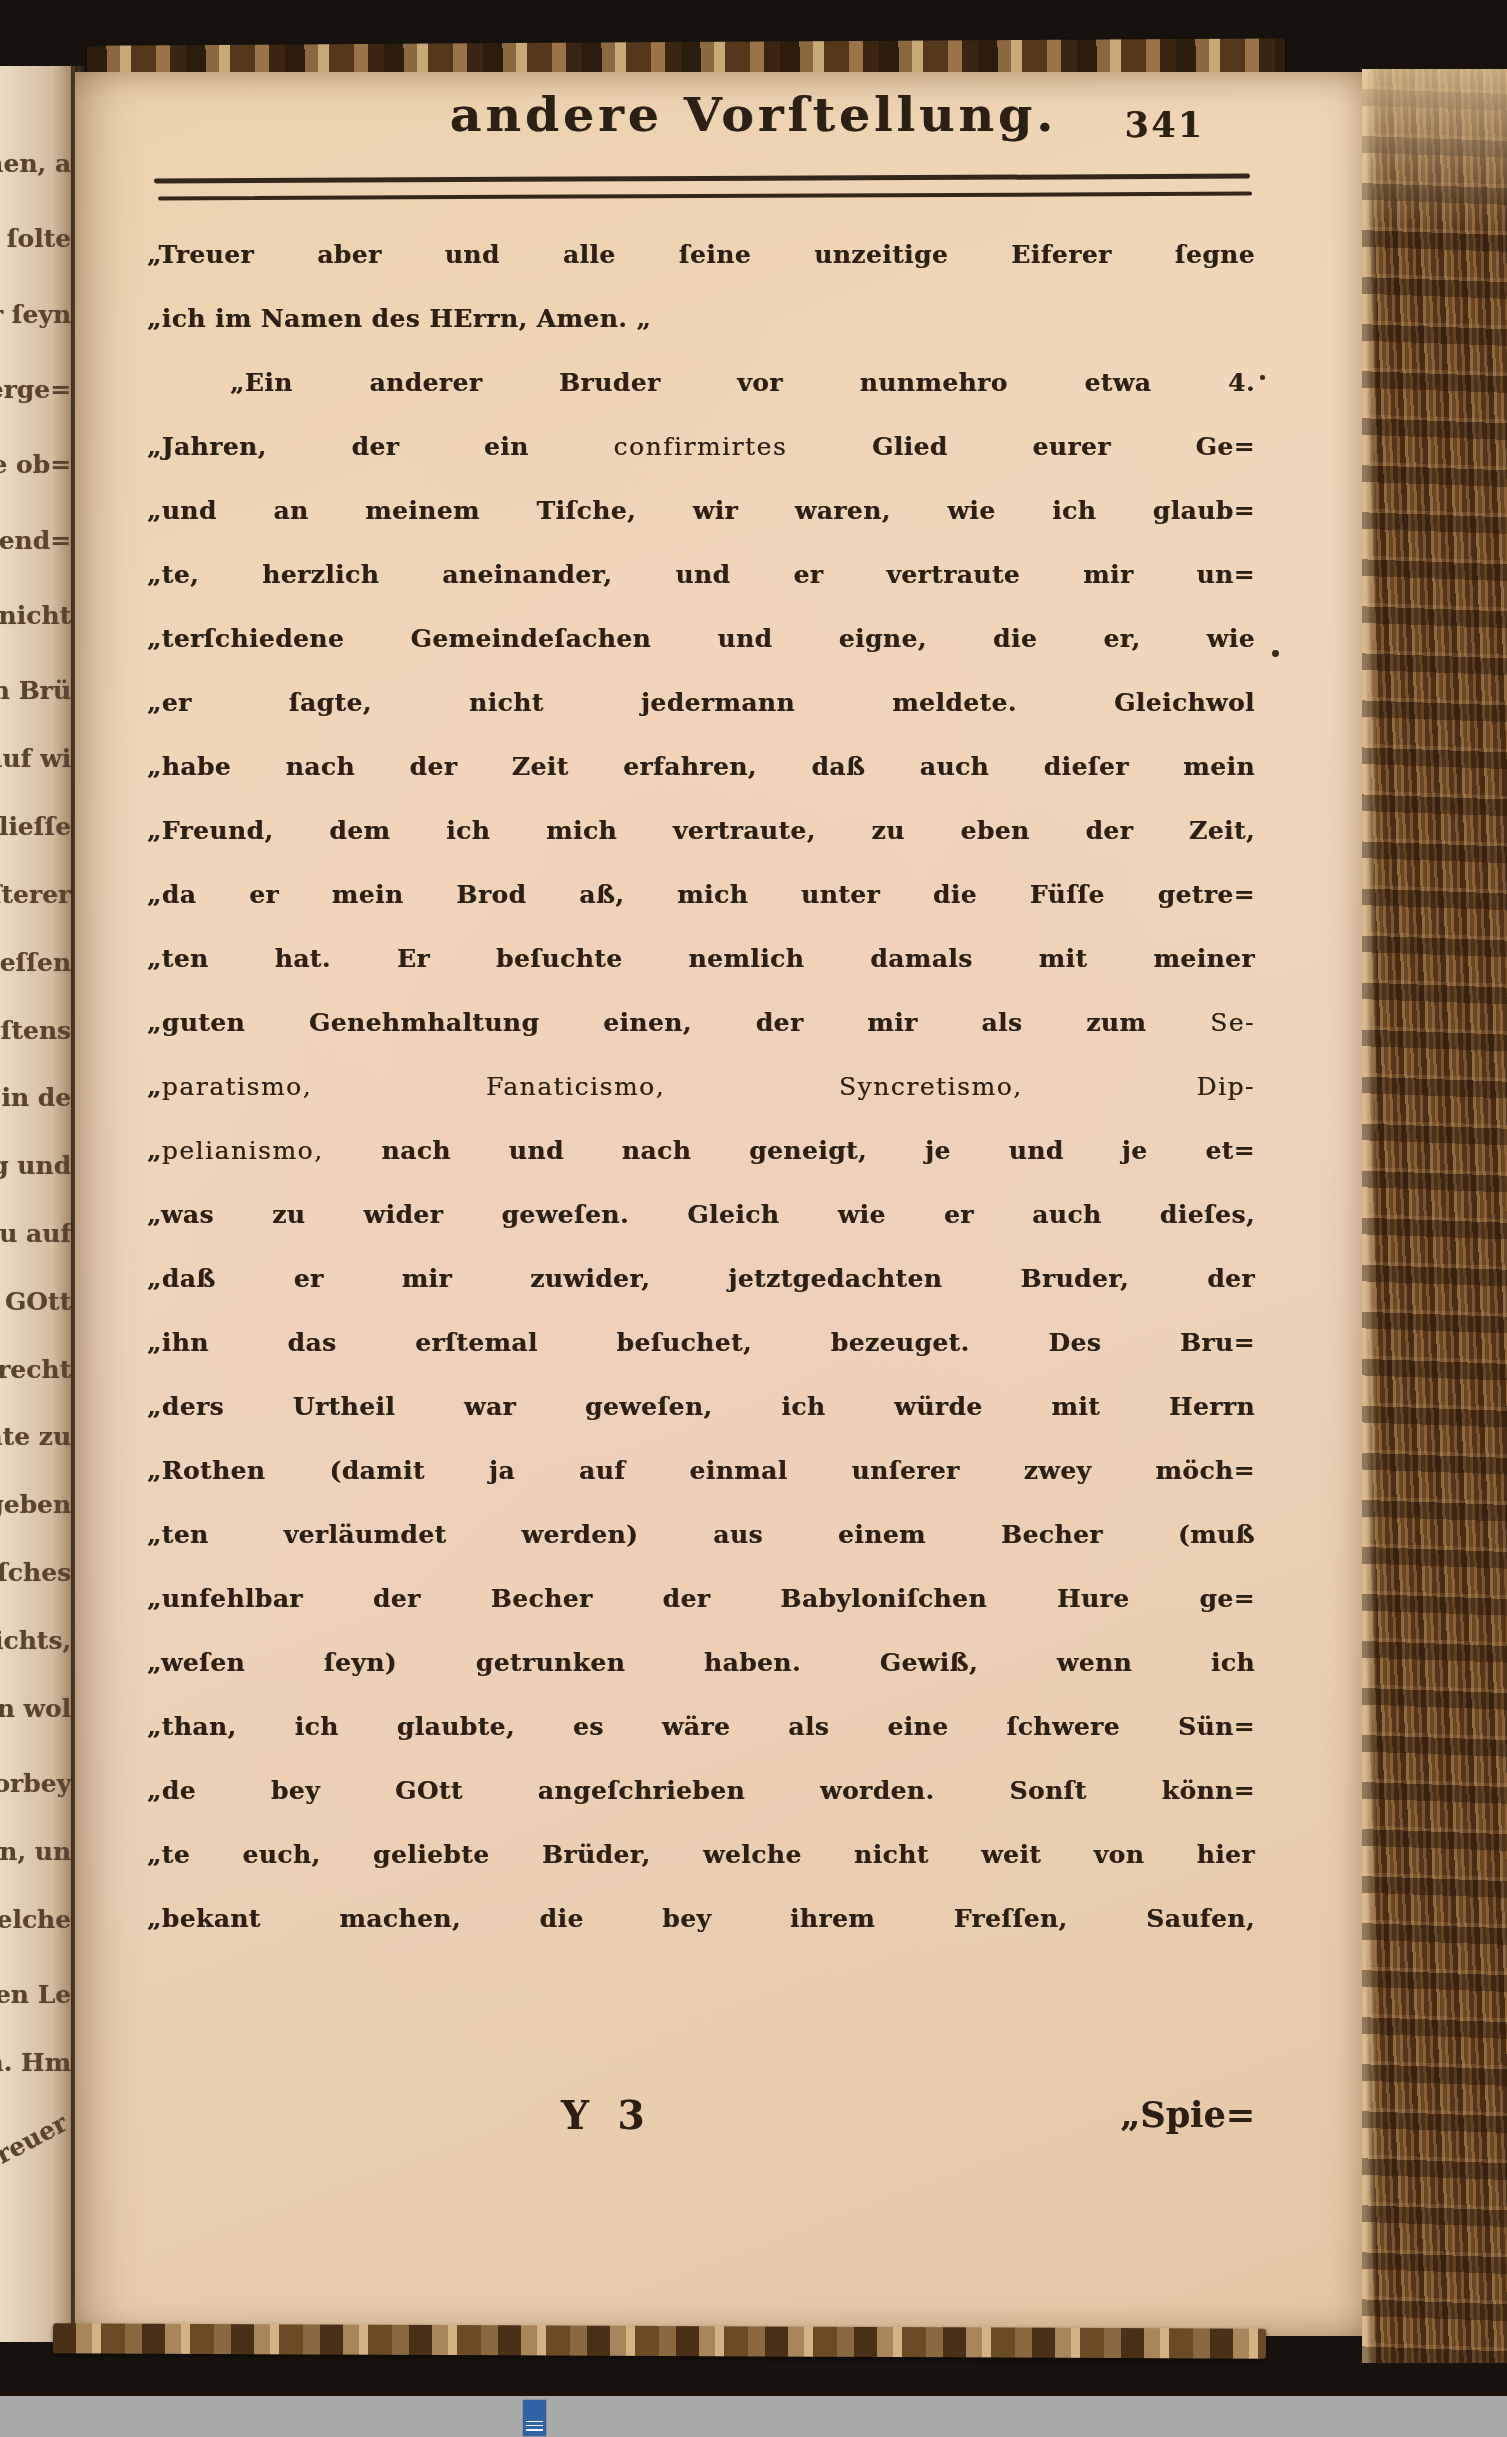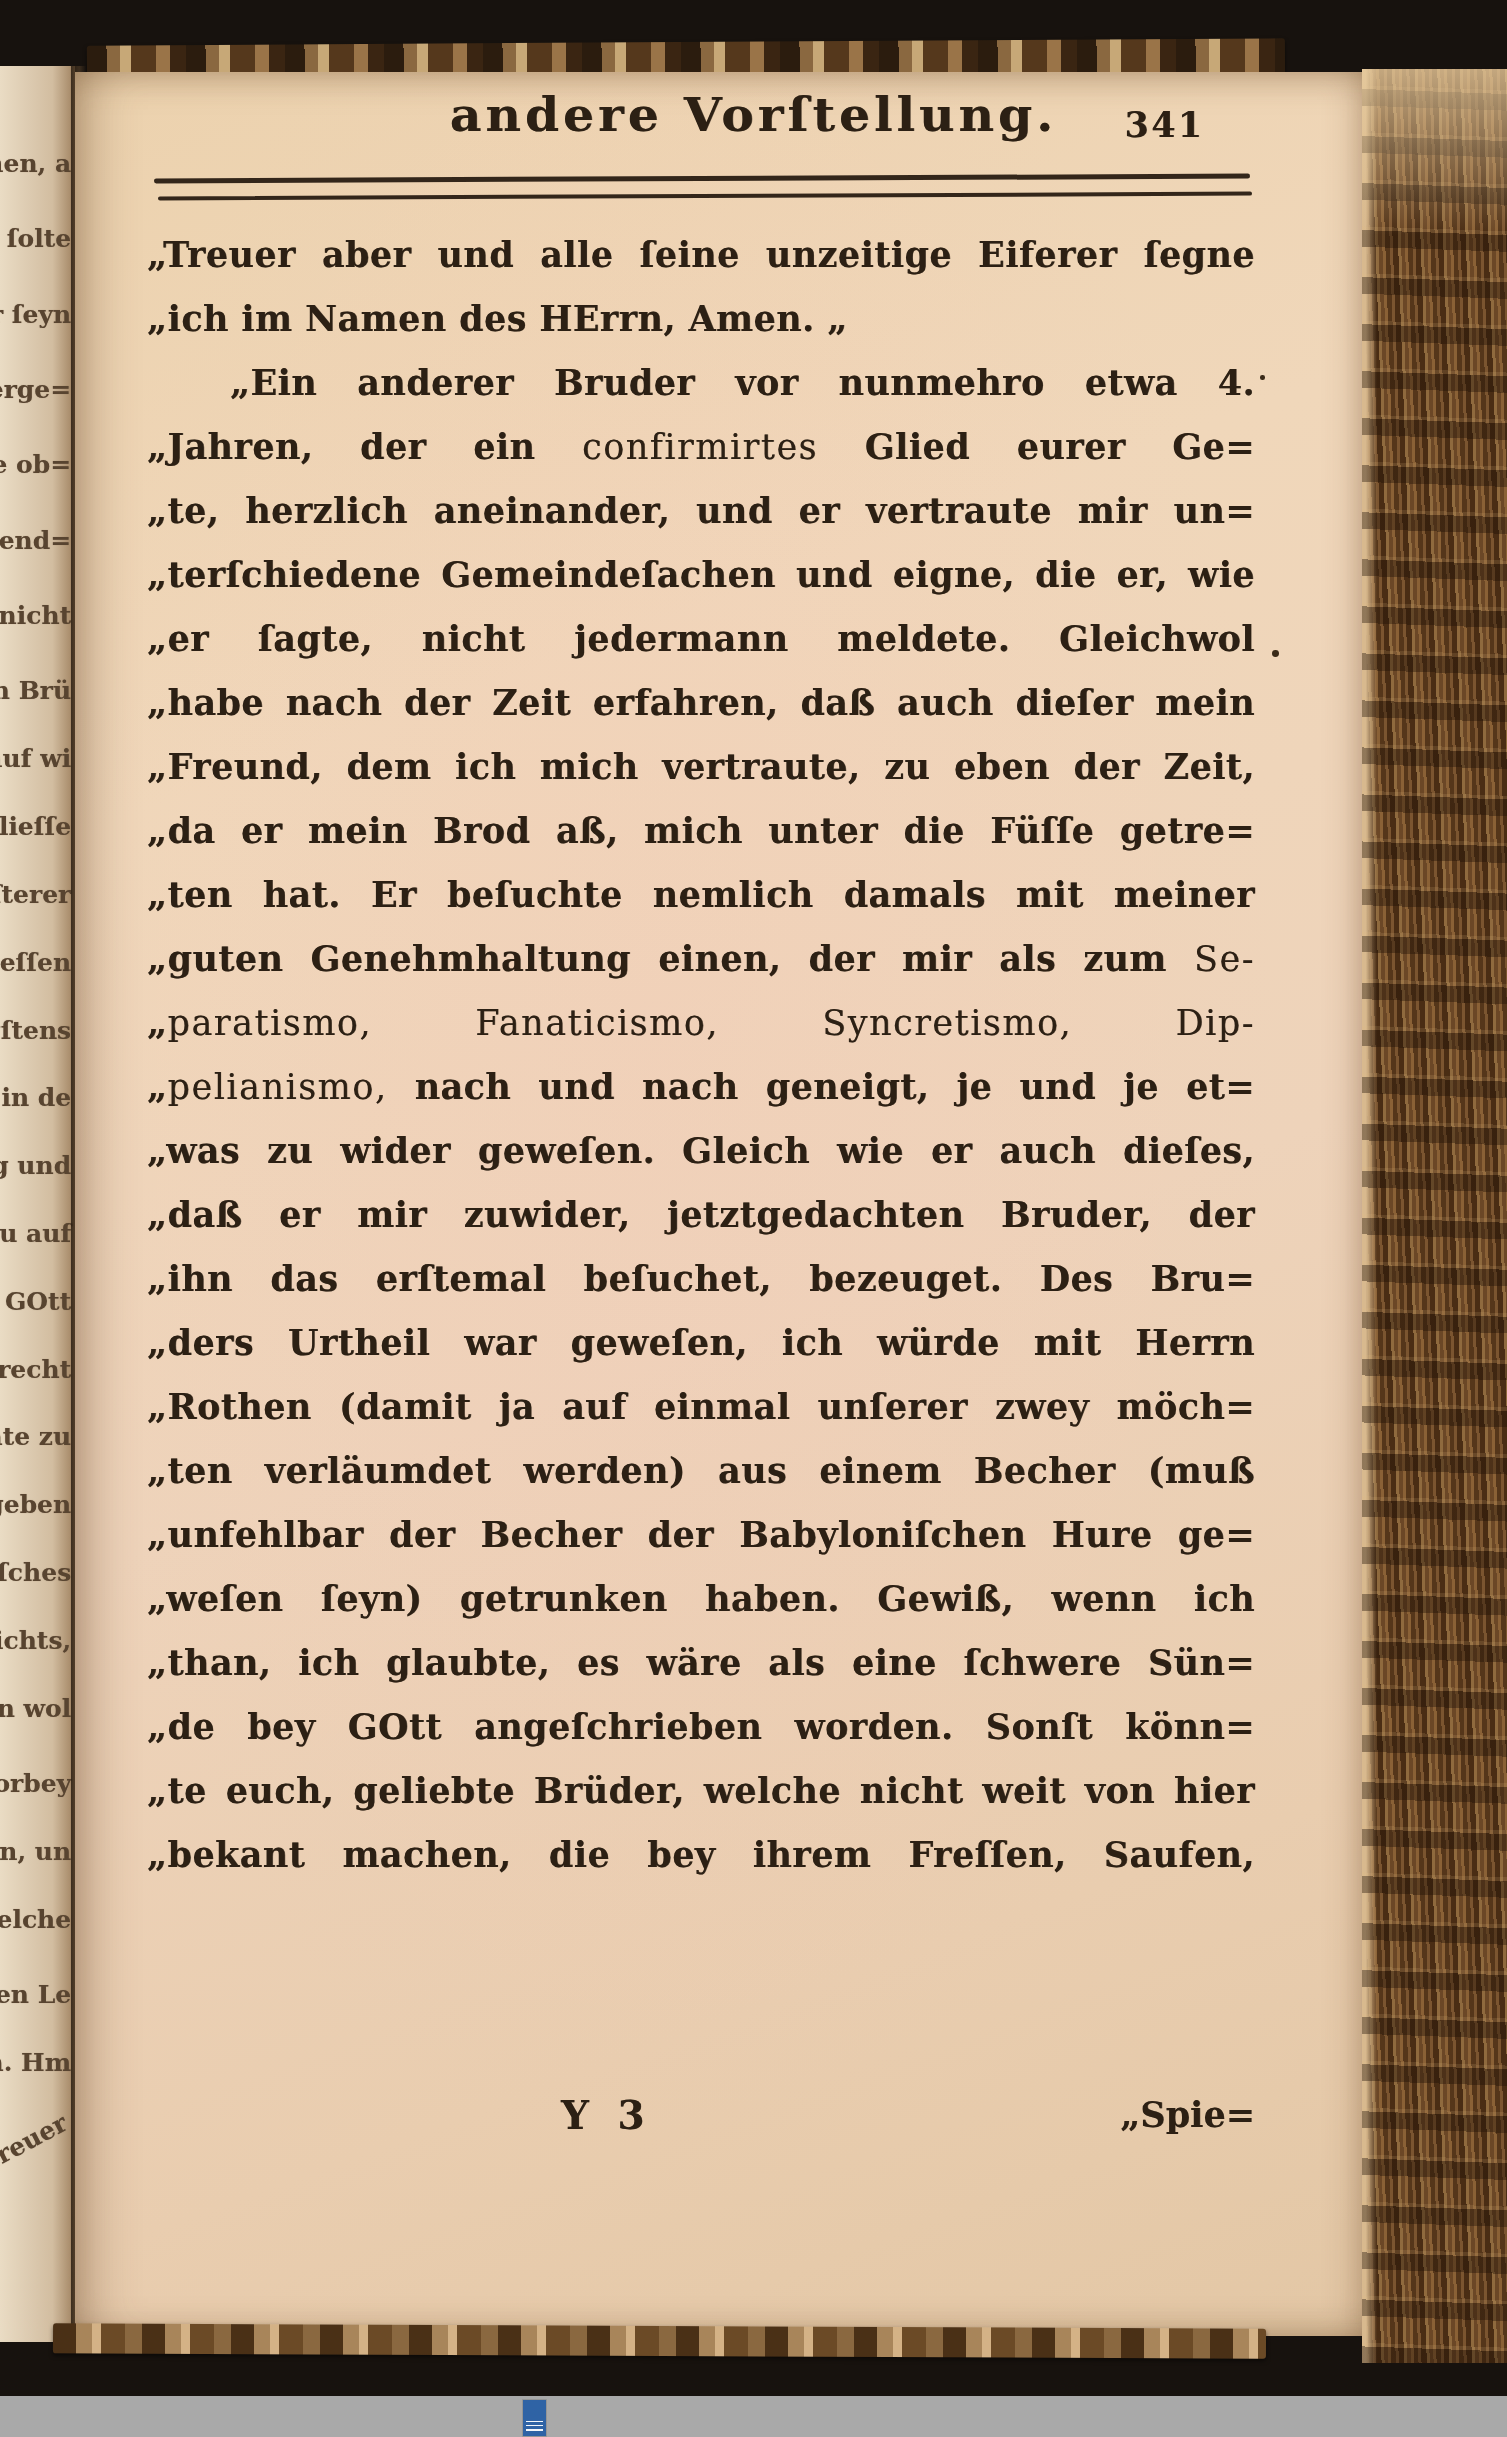--- a/index.html
+++ b/index.html
@@ -47,21 +47,21 @@
     font-weight:bold;font-size:47px;letter-spacing:3.8px;transform:scaleX(1.04);}
   .page-number{position:absolute;left:1108px;top:104px;width:113px;text-align:center;
     font-weight:bold;font-size:35px;letter-spacing:2.3px;}
 
   .rule{position:absolute;background:#33261a;border-radius:2.3px;transform:rotate(-0.25deg);}
   .rule.r1{left:154px;top:176px;width:1096px;height:5.3px;}
   .rule.r2{left:158px;top:194px;width:1094px;height:3.8px;}
 
   .body-text{position:absolute;left:147px;top:223px;width:1108px;}
   .bline{height:64px;line-height:64px;white-space:nowrap;
-    font-weight:bold;font-size:35px;letter-spacing:0.4px;
+    font-weight:bold;font-size:25px;letter-spacing:0.4px;
     text-align:justify;text-align-last:justify;white-space:normal;
     overflow:visible;height:64px;}
   .bline.nojust{text-align-last:left;}
   .bline .antiqua{font-weight:400;letter-spacing:1.5px;}
 
   .footer-row{position:absolute;left:147px;top:2081px;width:1108px;height:68px;line-height:68px;}
   .signature{position:absolute;left:399px;width:121px;text-align:center;
     font-weight:bold;font-size:39px;letter-spacing:7.5px;}
   .catchword{position:absolute;right:0;font-weight:bold;font-size:35px;}
 
@@ -135,20 +135,21 @@
   <div class="page-number ink">341</div>
 
   <div class="rule r1"></div>
   <div class="rule r2"></div>
 
   <div class="body-text ink">
       <div class="bline"><span class="fraktur">„Treuer aber und alle ſeine unzeitige Eiferer ſegne</span></div>
       <div class="bline nojust"><span class="fraktur">„ich im Namen des HErrn, Amen. „</span></div>
       <div class="bline" style="padding-left: 83px;"><span class="fraktur">„Ein anderer Bruder vor nunmehro etwa 4.</span></div>
       <div class="bline"><span class="fraktur">„Jahren, der ein </span><span class="antiqua">confirmirtes</span><span class="fraktur"> Glied eurer Ge=</span></div>
+      <div class="bline"><span class="fraktur">„und an meinem Tiſche, wir waren, wie ich glaub=</span></div>
       <div class="bline"><span class="fraktur">„te, herzlich aneinander, und er vertraute mir un=</span></div>
       <div class="bline"><span class="fraktur">„terſchiedene Gemeindeſachen und eigne, die er, wie</span></div>
       <div class="bline"><span class="fraktur">„er ſagte, nicht jedermann meldete.  Gleichwol</span></div>
       <div class="bline"><span class="fraktur">„habe nach der Zeit erfahren, daß auch dieſer mein</span></div>
       <div class="bline"><span class="fraktur">„Freund, dem ich mich vertraute, zu eben der Zeit,</span></div>
       <div class="bline"><span class="fraktur">„da er mein Brod aß, mich unter die Füſſe getre=</span></div>
       <div class="bline"><span class="fraktur">„ten hat.  Er beſuchte nemlich damals mit meiner</span></div>
       <div class="bline"><span class="fraktur">„guten Genehmhaltung einen, der mir als zum </span><span class="antiqua">Se-</span></div>
       <div class="bline"><span class="fraktur">„</span><span class="antiqua">paratismo, Fanaticismo, Syncretismo, Dip-</span></div>
       <div class="bline"><span class="fraktur">„</span><span class="antiqua">pelianismo,</span><span class="fraktur"> nach und nach geneigt, je und je et=</span></div>

